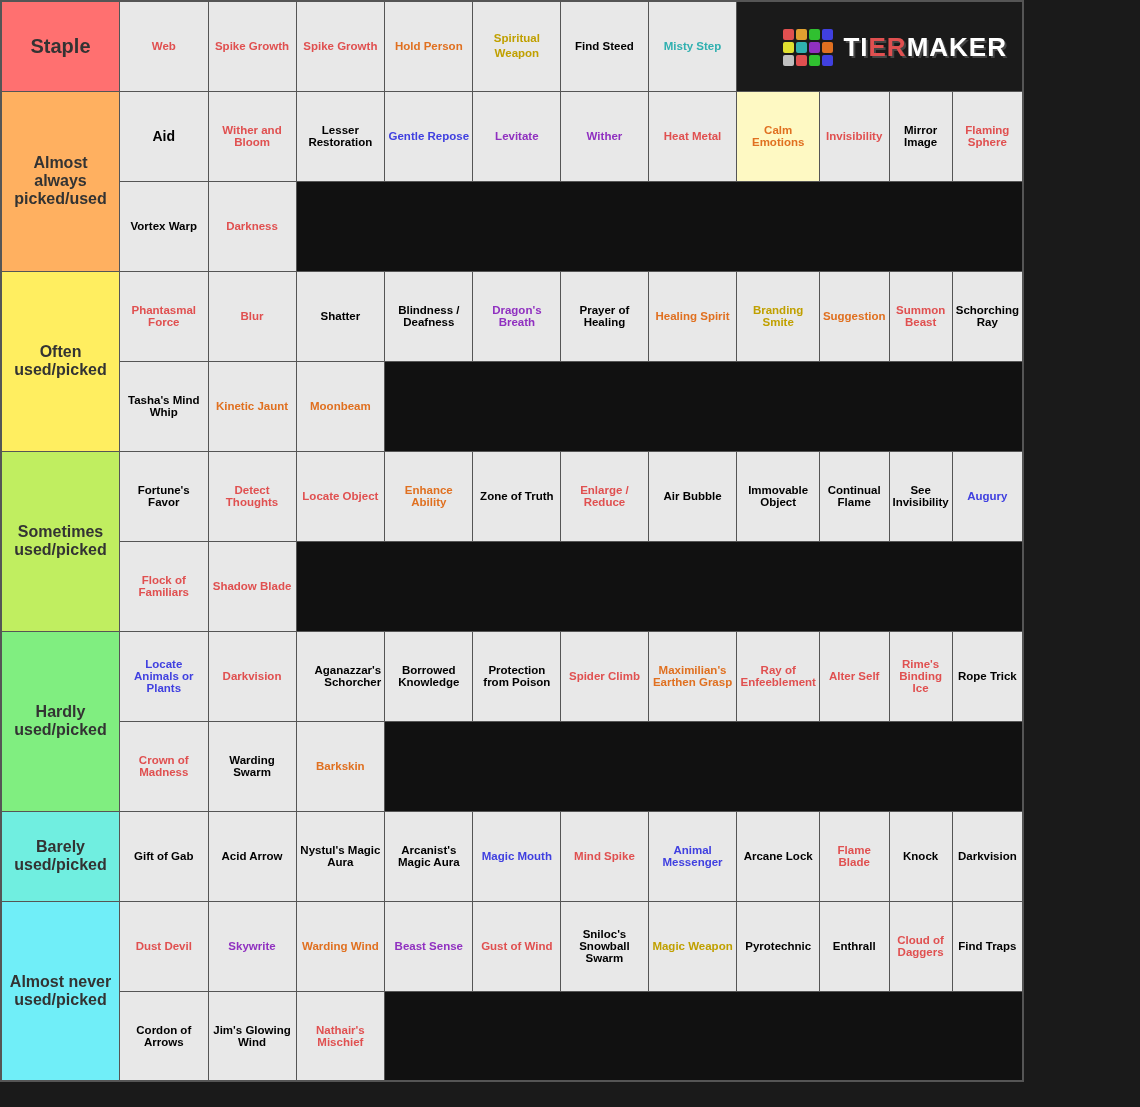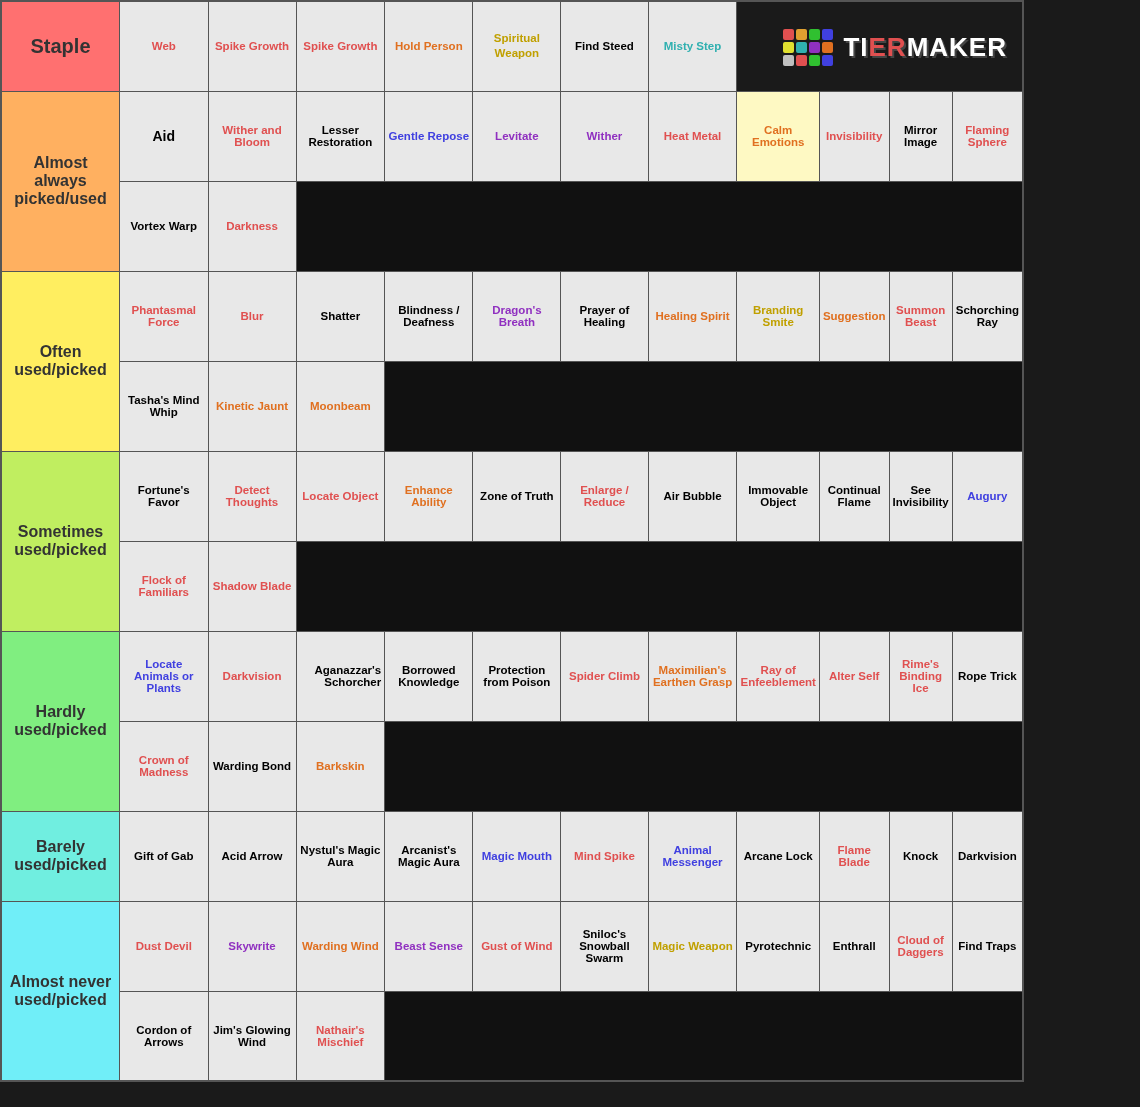--- a/index.html
+++ b/index.html
@@ -155,21 +155,21 @@
     <td style="background:#e8e8e8; text-align:center; font-size:11.5px; font-weight:bold; vertical-align:middle; padding:4px 3px; height:90px; border:1px solid #555;"><span>Protection from Poison</span></td>
     <td style="background:#e8e8e8; text-align:center; font-size:11.5px; font-weight:bold; vertical-align:middle; padding:4px 3px; height:90px; border:1px solid #555;"><span style="color:#e05050;">Spider Climb</span></td>
     <td style="background:#e8e8e8; text-align:center; font-size:11.5px; font-weight:bold; vertical-align:middle; padding:4px 3px; height:90px; border:1px solid #555;"><span style="color:#e07020;">Maximilian's Earthen Grasp</span></td>
     <td style="background:#e8e8e8; text-align:center; font-size:11.5px; font-weight:bold; vertical-align:middle; padding:4px 3px; height:90px; border:1px solid #555;"><span style="color:#e05050;">Ray of Enfeeblement</span></td>
     <td style="background:#e8e8e8; text-align:center; font-size:11.5px; font-weight:bold; vertical-align:middle; padding:4px 3px; height:90px; border:1px solid #555;"><span style="color:#e05050;">Alter Self</span></td>
     <td style="background:#e8e8e8; text-align:center; font-size:11.5px; font-weight:bold; vertical-align:middle; padding:4px 3px; height:90px; border:1px solid #555;"><span style="color:#e05050;">Rime's Binding Ice</span></td>
     <td style="background:#e8e8e8; text-align:center; font-size:11.5px; font-weight:bold; vertical-align:middle; padding:4px 3px; height:90px; border:1px solid #555;"><span>Rope Trick</span></td>
   </tr>
   <tr>
     <td style="background:#e8e8e8; text-align:center; font-size:11.5px; font-weight:bold; vertical-align:middle; padding:4px 3px; height:90px; border:1px solid #555;"><span style="color:#e05050;">Crown of Madness</span></td>
-    <td style="background:#e8e8e8; text-align:center; font-size:11.5px; font-weight:bold; vertical-align:middle; padding:4px 3px; height:90px; border:1px solid #555;"><span>Warding Bond</span></td>
+    <td style="background:#e8e8e8; text-align:center; font-size:11.5px; font-weight:bold; vertical-align:middle; padding:4px 3px; height:90px; border:1px solid #555;"><span>Warding Swarm</span></td>
     <td style="background:#e8e8e8; text-align:center; font-size:11.5px; font-weight:bold; vertical-align:middle; padding:4px 3px; height:90px; border:1px solid #555;"><span style="color:#e07020;">Barkskin</span></td>
     <td colspan="9" style="background:#111; border:1px solid #555;"></td>
   </tr>
 
   <tr>
     <td style="background:#70eee0; color:#333; text-align:center; font-size:16px; font-weight:bold; padding:8px 4px; width:120px; vertical-align:middle; border:1px solid #555;">Barely used/picked</td>
     <td style="background:#e8e8e8; text-align:center; font-size:11.5px; font-weight:bold; vertical-align:middle; padding:4px 3px; height:90px; border:1px solid #555;"><span>Gift of Gab</span></td>
     <td style="background:#e8e8e8; text-align:center; font-size:11.5px; font-weight:bold; vertical-align:middle; padding:4px 3px; height:90px; border:1px solid #555;"><span>Acid Arrow</span></td>
     <td style="background:#e8e8e8; text-align:center; font-size:11.5px; font-weight:bold; vertical-align:middle; padding:4px 3px; height:90px; border:1px solid #555;"><span>Nystul's Magic Aura</span></td>
     <td style="background:#e8e8e8; text-align:center; font-size:11.5px; font-weight:bold; vertical-align:middle; padding:4px 3px; height:90px; border:1px solid #555;"><span>Arcanist's Magic Aura</span></td>

